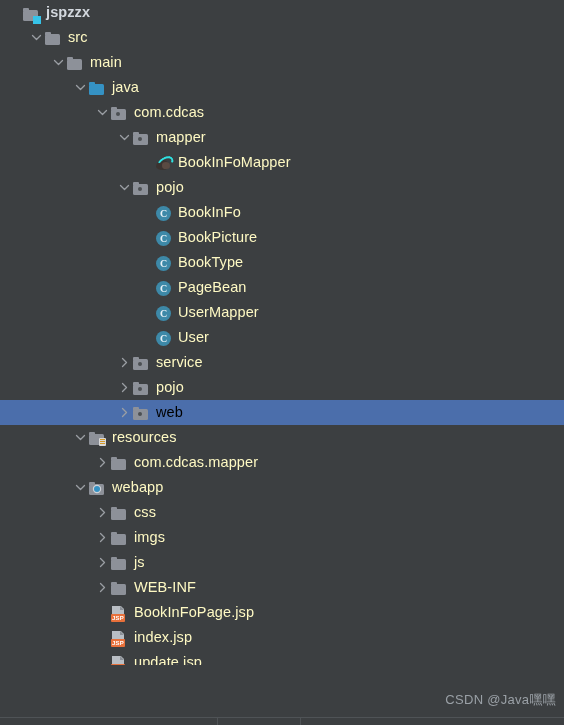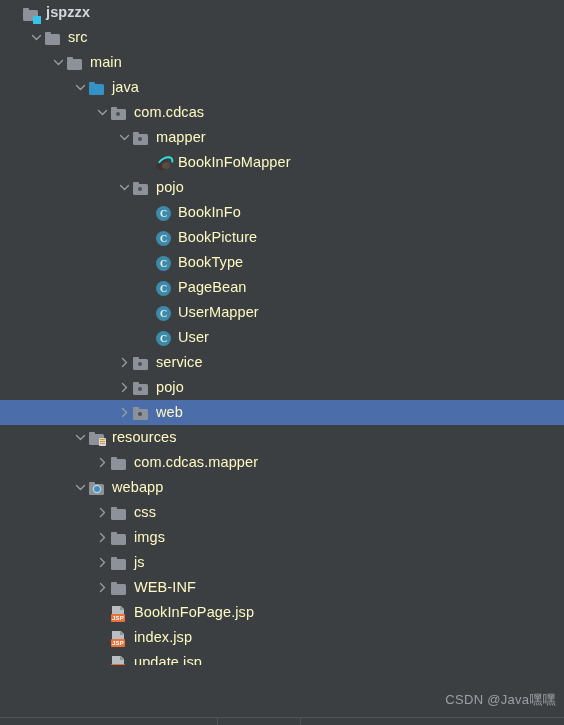--- a/index.html
+++ b/index.html
@@ -27,21 +27,21 @@
     height: 25px;
     line-height: 25px;
     display: flex;
     align-items: center;
     white-space: nowrap;
     font-size: 14.5px;
   }
   .row.selected {
     background: #4b6eab;
   }
-  .row.selected .label { color: #fef9c3; text-align: right; }
+  .row.selected .label { color: #000000; text-align: right; }
   .indent { display: inline-block; flex: 0 0 auto; }
   .arrow {
     flex: 0 0 auto;
     width: 17px;
     height: 25px;
     position: relative;
   }
   .arrow.none { visibility: hidden; }
   .arrow svg { position: absolute; left: 3px; top: 7px; }
   .icon {

